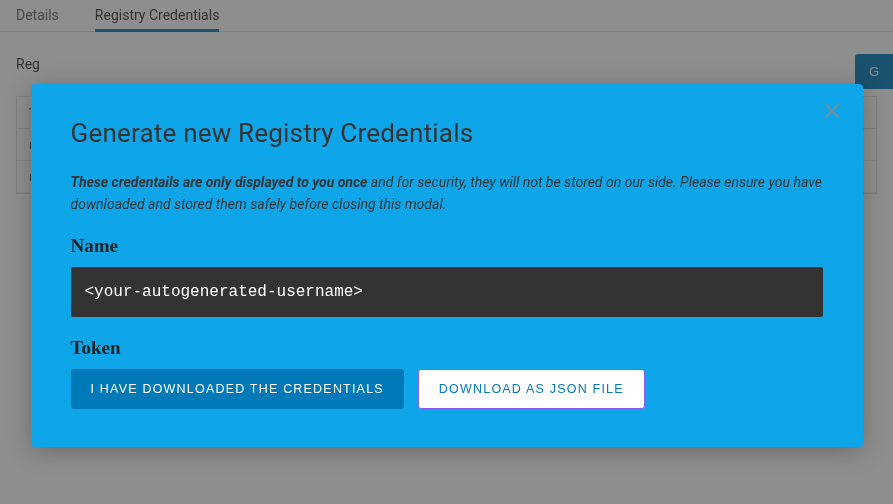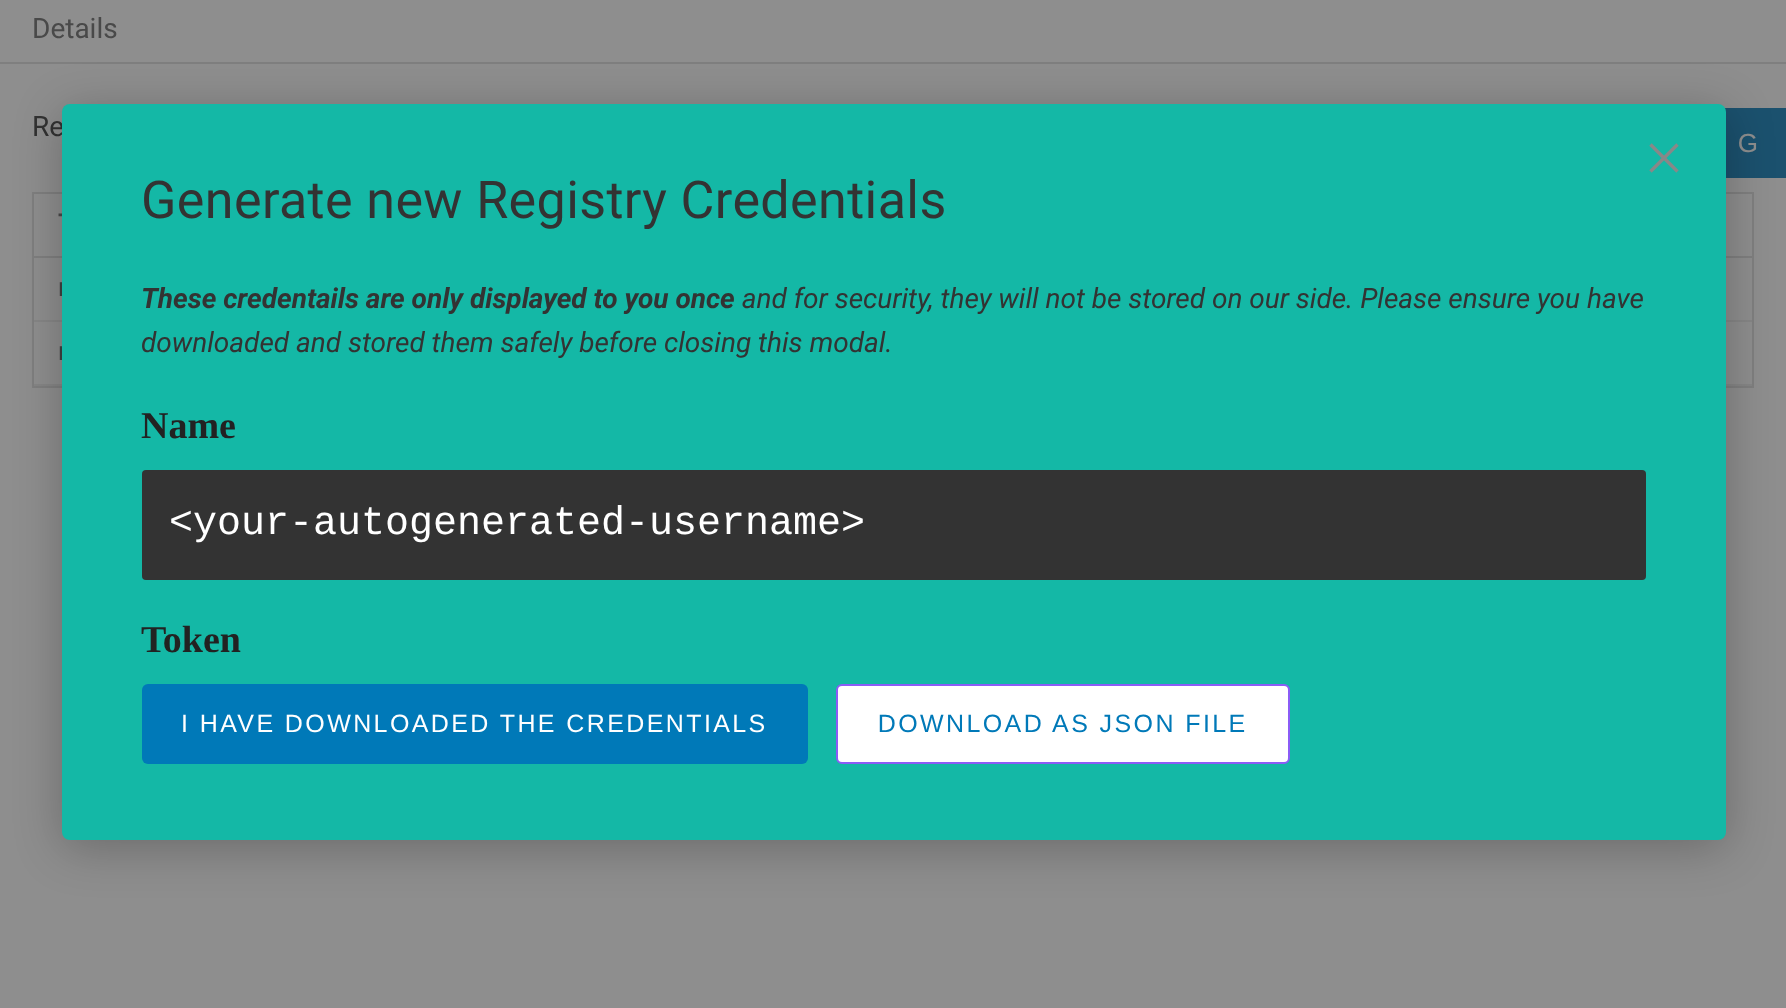--- a/index.html
+++ b/index.html
@@ -83,23 +83,23 @@
     }
     .overlay {
       position: absolute;
       inset: 0;
       background: rgba(50, 50, 50, 0.55);
       display: flex;
       align-items: flex-start;
       justify-content: center;
     }
     .modal {
-      background: #14b8a6;
+      background: #0ea5e9;
       width: 832px;
-      margin-top: 52px;
+      margin-top: 84px;
       border-radius: 4px;
       box-shadow: 0 4px 24px rgba(0,0,0,0.25);
       padding: 34px 40px 38px 40px;
       position: relative;
     }
     .modal-close {
       position: absolute;
       top: 18px;
       right: 22px;
       cursor: pointer;
@@ -132,21 +132,21 @@
       font-size: 19px;
       font-weight: 700;
       color: #222;
       margin-bottom: 10px;
       font-family: Liberation Serif, serif;
     }
     .code-box {
       background: #333;
       color: #fff;
       font-family: "SFMono-Regular", Consolas, "Liberation Mono", Menlo, monospace;
-      font-size: 20px;
+      font-size: 16px;
       padding: 16px 14px;
       border-radius: 2px;
       margin-bottom: 20px;
       word-break: break-all;
     }
     .modal-actions {
       display: flex;
       gap: 14px;
       margin-top: 8px;
     }
@@ -172,20 +172,21 @@
       border-radius: 3px;
       cursor: pointer;
     }
   </style>
 </head>
 <body>
 
 <div class="background">
   <div class="tabs">
     <div class="tab">Details</div>
+    <div class="tab active">Registry Credentials</div>
   </div>
   <div class="page-subheader">Reg</div>
   <button class="top-right-button">G</button>
   <div class="table-wrap">
     <div class="table-header-row">T</div>
     <div class="table-row">ro
 a</div>
     <div class="table-row">ro
 s</div>
   </div>

